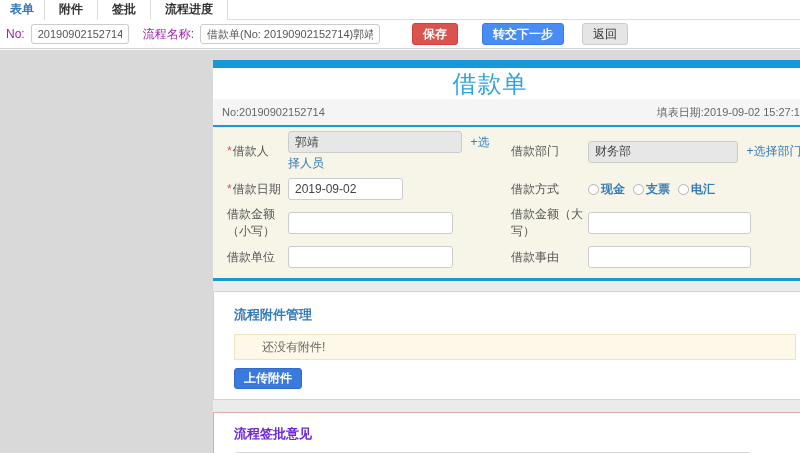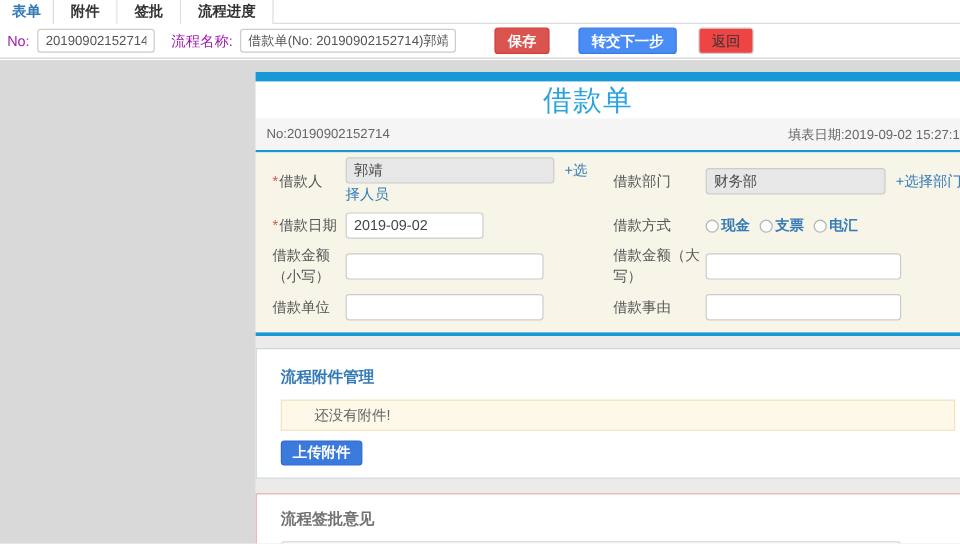--- a/index.html
+++ b/index.html
@@ -20,21 +20,21 @@
   .cmd-no-label { margin-left:6px; }
   .cmd-name-label { margin-left:14px; }
   .cmdbar input { height:20px; border:1px solid #ccc; border-radius:3px;
     font-size:11px; color:#555; padding:0 6px; margin-left:6px; background:#fff; }
   .cmd-no-input { width:98px; }
   .cmd-name-input { width:180px; }
   .btn { height:22px; border-radius:3px; font-size:12px; padding:0 10px; cursor:pointer;
     border:1px solid transparent; }
   .btn-save { margin-left:32px; background:#d9534f; border-color:#d43f3a; color:#fff; font-weight:bold; }
   .btn-next { margin-left:24px; background:#4a8cf5; border-color:#3a7de2; color:#fff; font-weight:bold; }
-  .btn-back { margin-left:18px; background:#ef4444; border-color:#ccc; color:#333; }
+  .btn-back { margin-left:18px; background:#e5e5e5; border-color:#ccc; color:#333; }
 
   
   .page { position:absolute; top:50px; left:0; width:800px; height:403px;
     background:#d9d9d9; overflow:hidden; }
   .panel { position:absolute; left:213px; top:10px; width:600px; min-height:500px; background:#ebebeb; }
   .panel-topbar { height:8px; background:#1899d5; }
   .panel-title-area { background:#fff; height:31px; display:flex; align-items:center; justify-content:center; }
   .panel-title { font-size:24px; color:#2ba3dc; letter-spacing:1px; padding-right:46px; }
   .panel-meta { background:#f5f5f5; height:28px; display:flex; align-items:center;
     justify-content:space-between; padding:0 7px 0 9px; font-size:11px; color:#666;
@@ -58,21 +58,21 @@
     background:#fdfdfd; display:inline-block; margin-right:2px; }
   .radio-label { font-size:12px; color:#337ab7; font-weight:bold; }
 
   
   .gap10 { height:10px; background:#ebebeb; }
   .gap12 { height:12px; background:#ebebeb; }
   .secbox { background:#fff; border:1px solid #c9d4dd; padding:10px 18px 10px 20px; }
   .secbox.red { border-color:#e5a8a8; height:300px; }
   .sec-heading { font-size:13px; font-weight:bold; }
   .sec-heading.blue { color:#337ab7; margin-top:4px; }
-  .sec-heading.redt { color:#737373; margin-top:2px; }
+  .sec-heading.redt { color:#6d28d9; margin-top:2px; }
   .alert-empty { margin-top:10px; background:#fdf8e8; border:1px solid #f0e3c0;
     height:26px; line-height:24px; font-size:12px; color:#666; padding-left:27px; width:562px; }
   .btn-upload { margin-top:8px; height:21px; background:#3b7add; border:1px solid #2f6bc9;
     color:#fff; font-size:12px; font-weight:bold; border-radius:3px; padding:0 9px; cursor:pointer; }
 
   
   .editor { margin-top:9px; width:517px; border:1px solid #d6d6d6; border-radius:3px;
     background:#fff; height:250px; }
 </style>
 </head>

